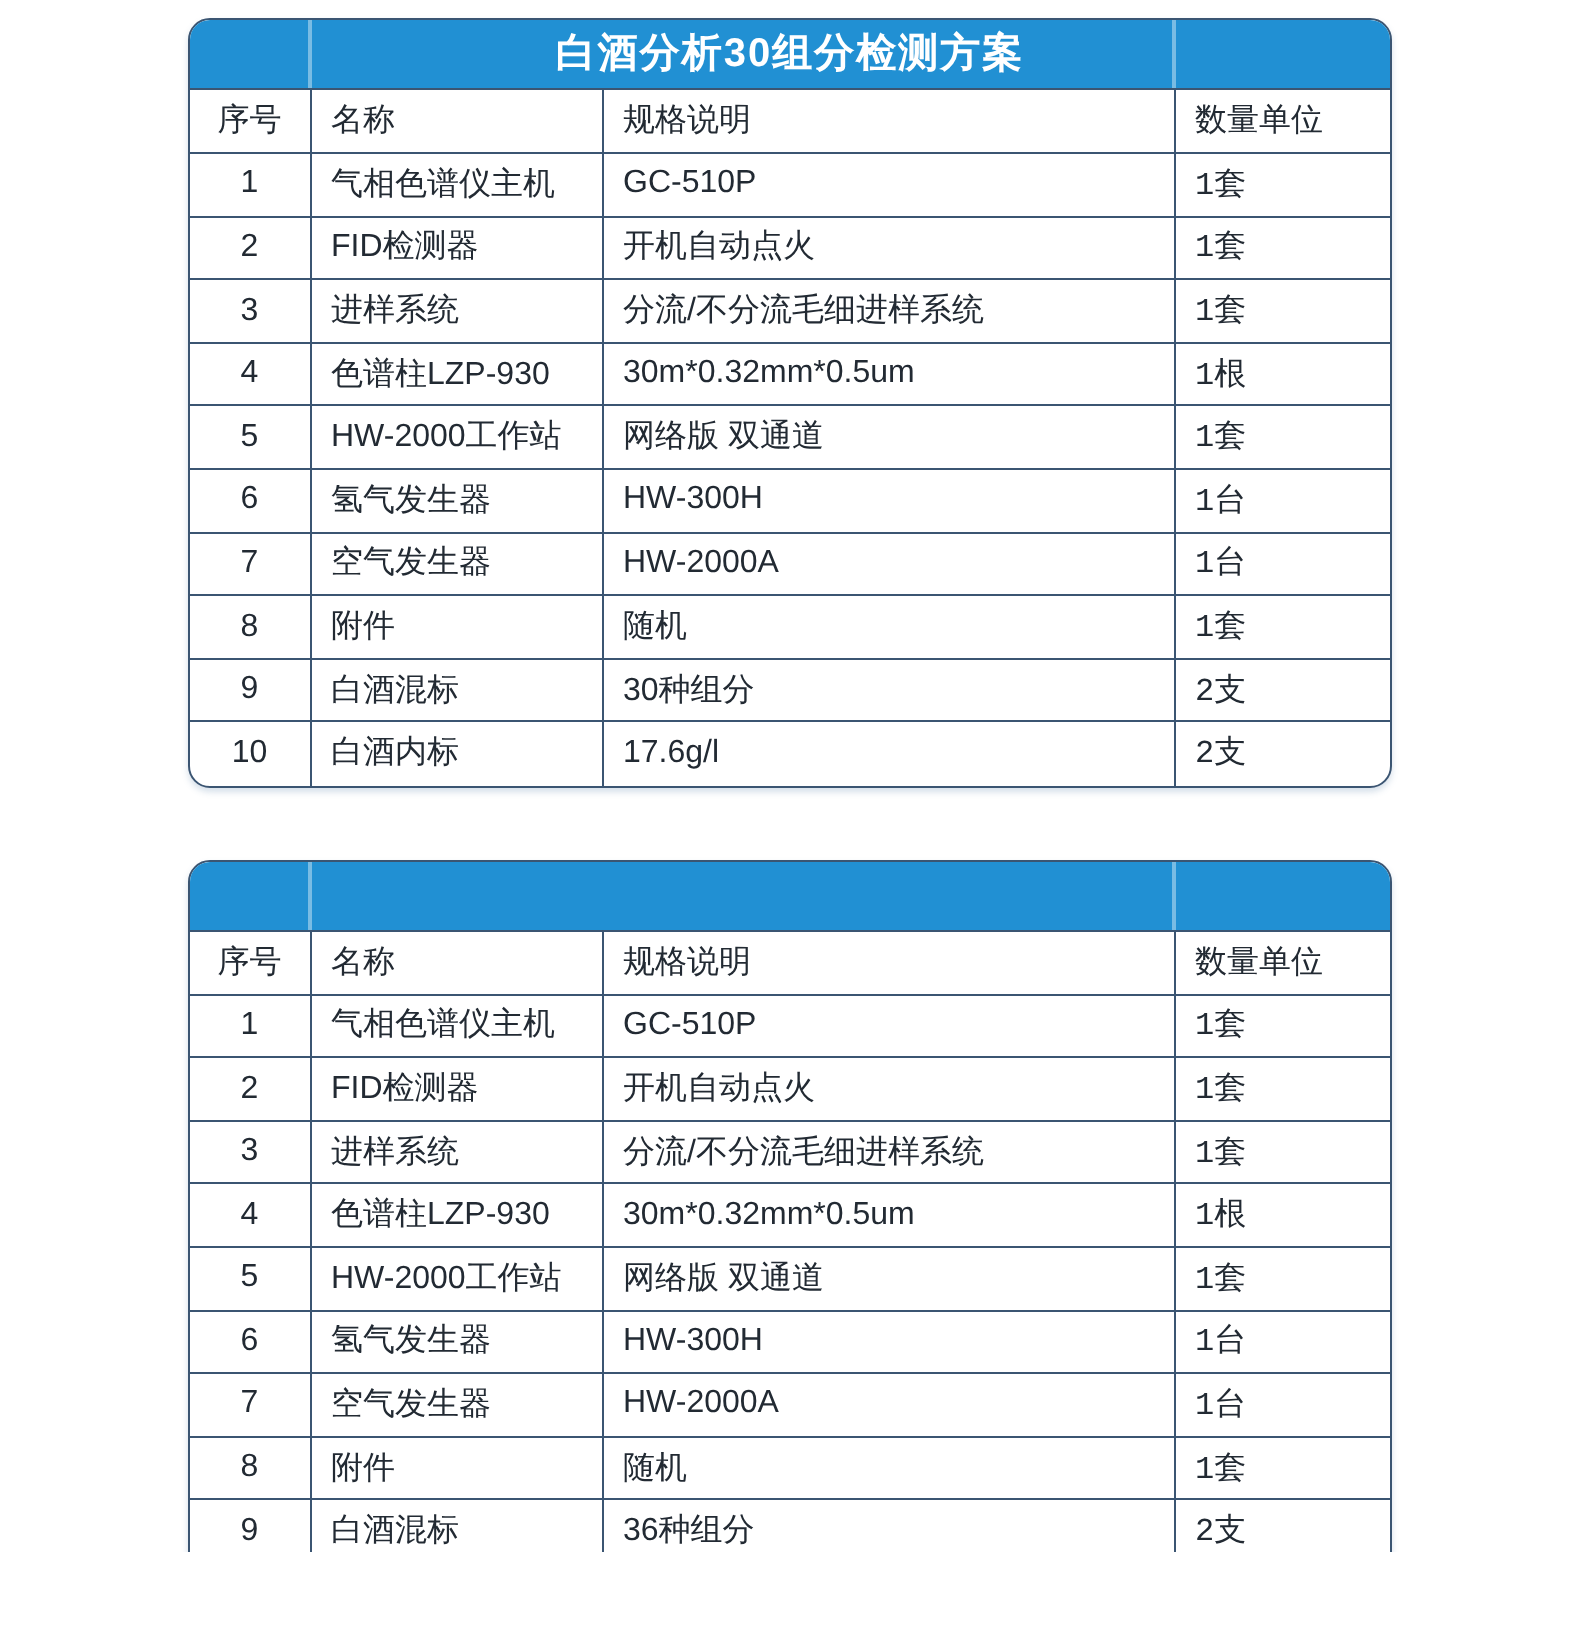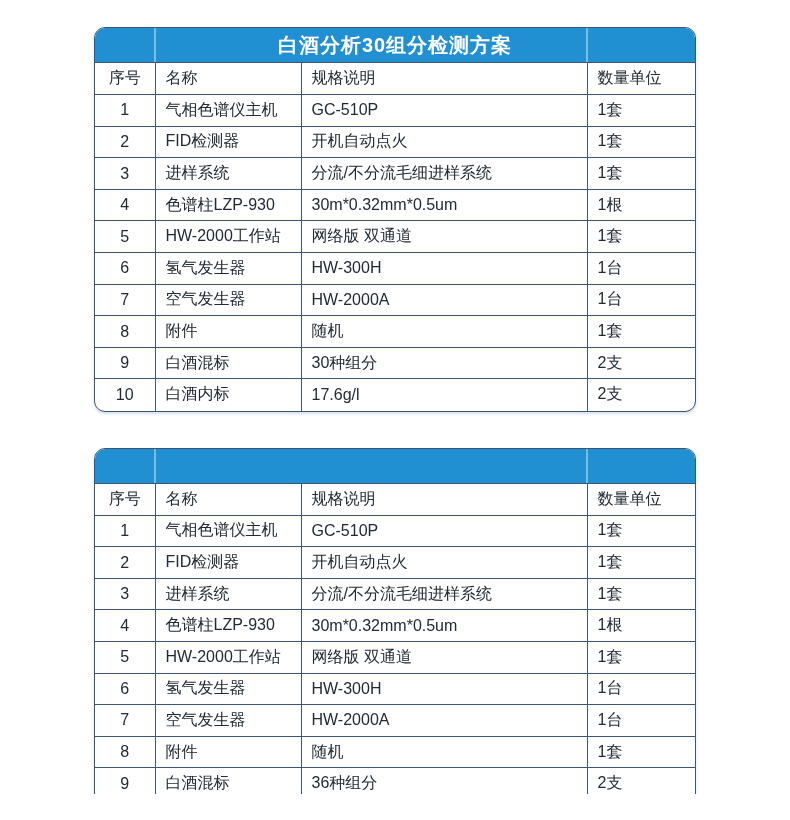--- a/index.html
+++ b/index.html
@@ -8,21 +8,21 @@
     --text:#222a33;
     --bg:#ffffff;
   }
   html,body{margin:0;padding:0;}
   body{
     width:790px;height:820px;background:var(--bg);
     font-family:"Liberation Sans","DejaVu Sans",sans-serif;
     color:var(--text);
     -webkit-font-smoothing:antialiased;
   }
-  .page{position:relative;width:790px;height:776px;overflow:hidden;margin-top:18px;}
+  .page{position:relative;width:790px;height:776px;overflow:hidden;}
   .spec-card{
     width:602px;
     margin:0 auto;
     border:1px solid var(--border);
     border-radius:11px;
     overflow:hidden;
     background:#fff;
     box-shadow:0 2px 3px rgba(90,130,170,0.25);
     box-sizing:border-box;
   }
@@ -62,21 +62,21 @@
     border-right:1px solid var(--border);
     border-bottom:1px solid var(--border);
     padding:0 4px 0 10px;
     text-align:left;
     vertical-align:middle;
     white-space:nowrap;
     overflow:hidden;
   }
   th{font-weight:400;}
   th.c0,td.c0{text-align:center;padding:4px;}
-  th:last-child,td:last-child{border-right:none;}
+  th:last-child,td:last-child{border-right:none;font-family:Liberation Mono, monospace;}
   tr:last-child td{border-bottom:none;}
 </style>
 </head>
 <body>
 
 <div class="page">
 
   <section class="spec-card first">
     <div class="title-bar">
       <span class="title-sep s1"></span>

